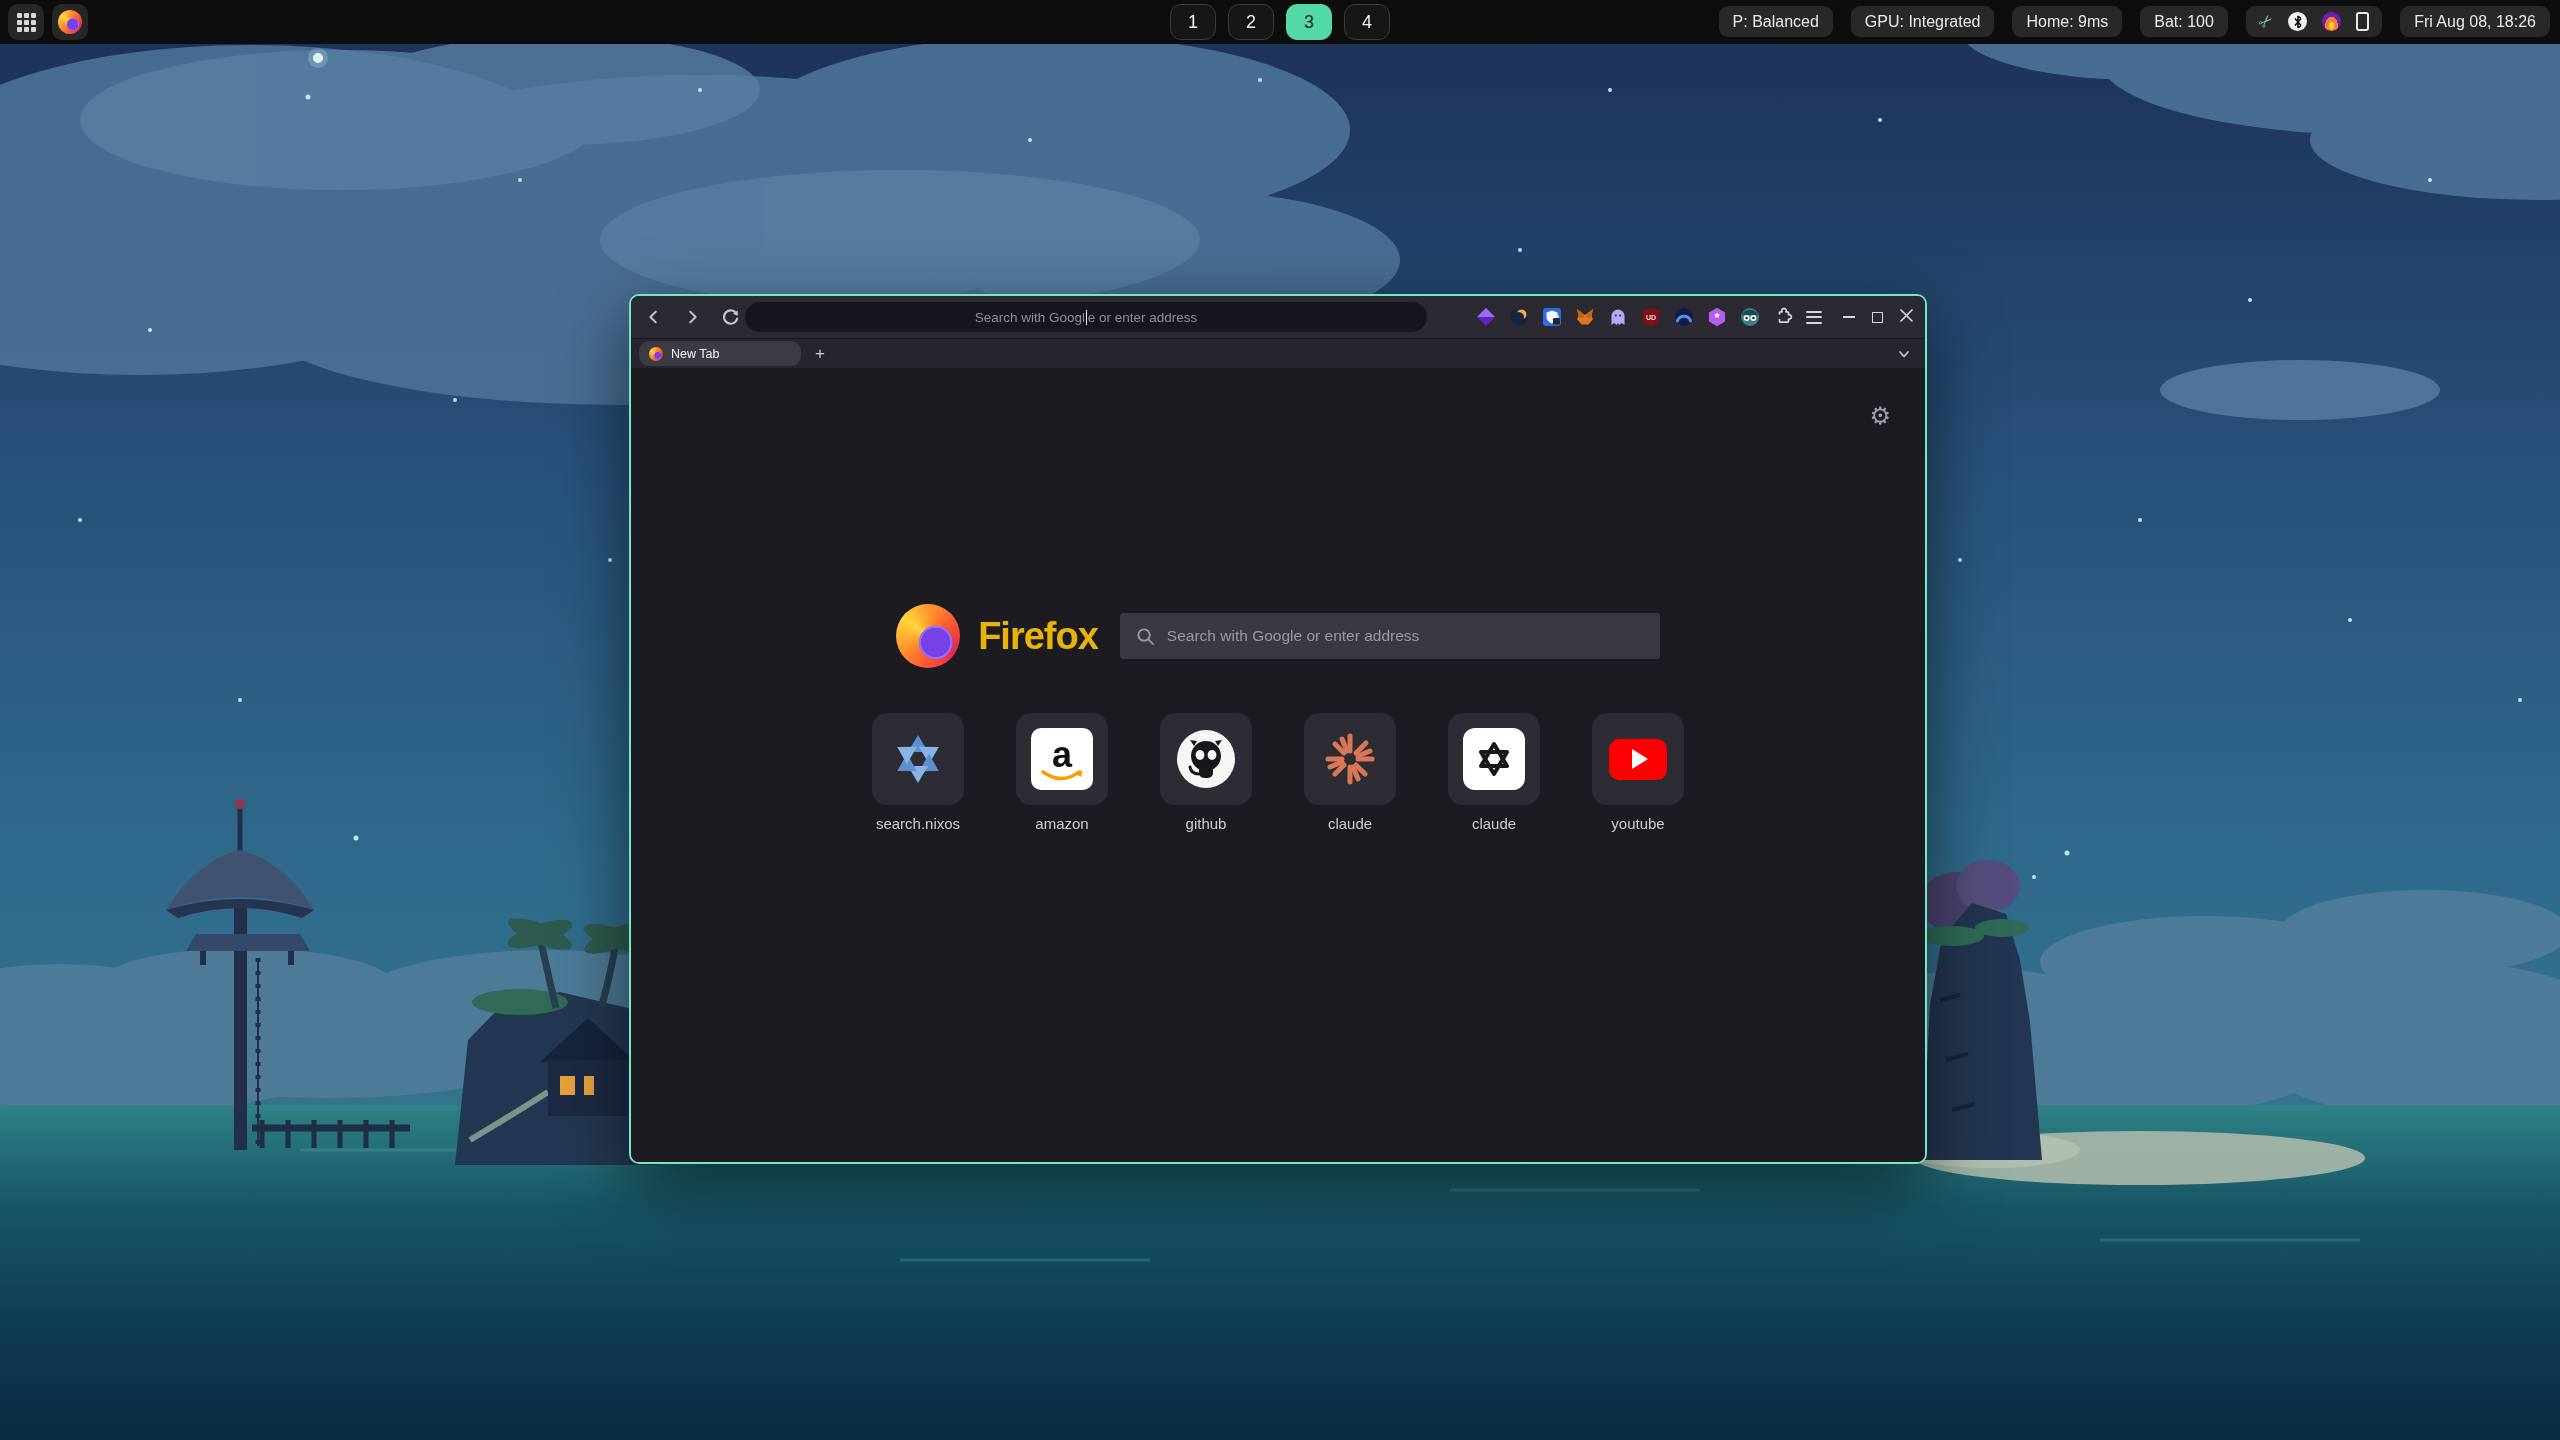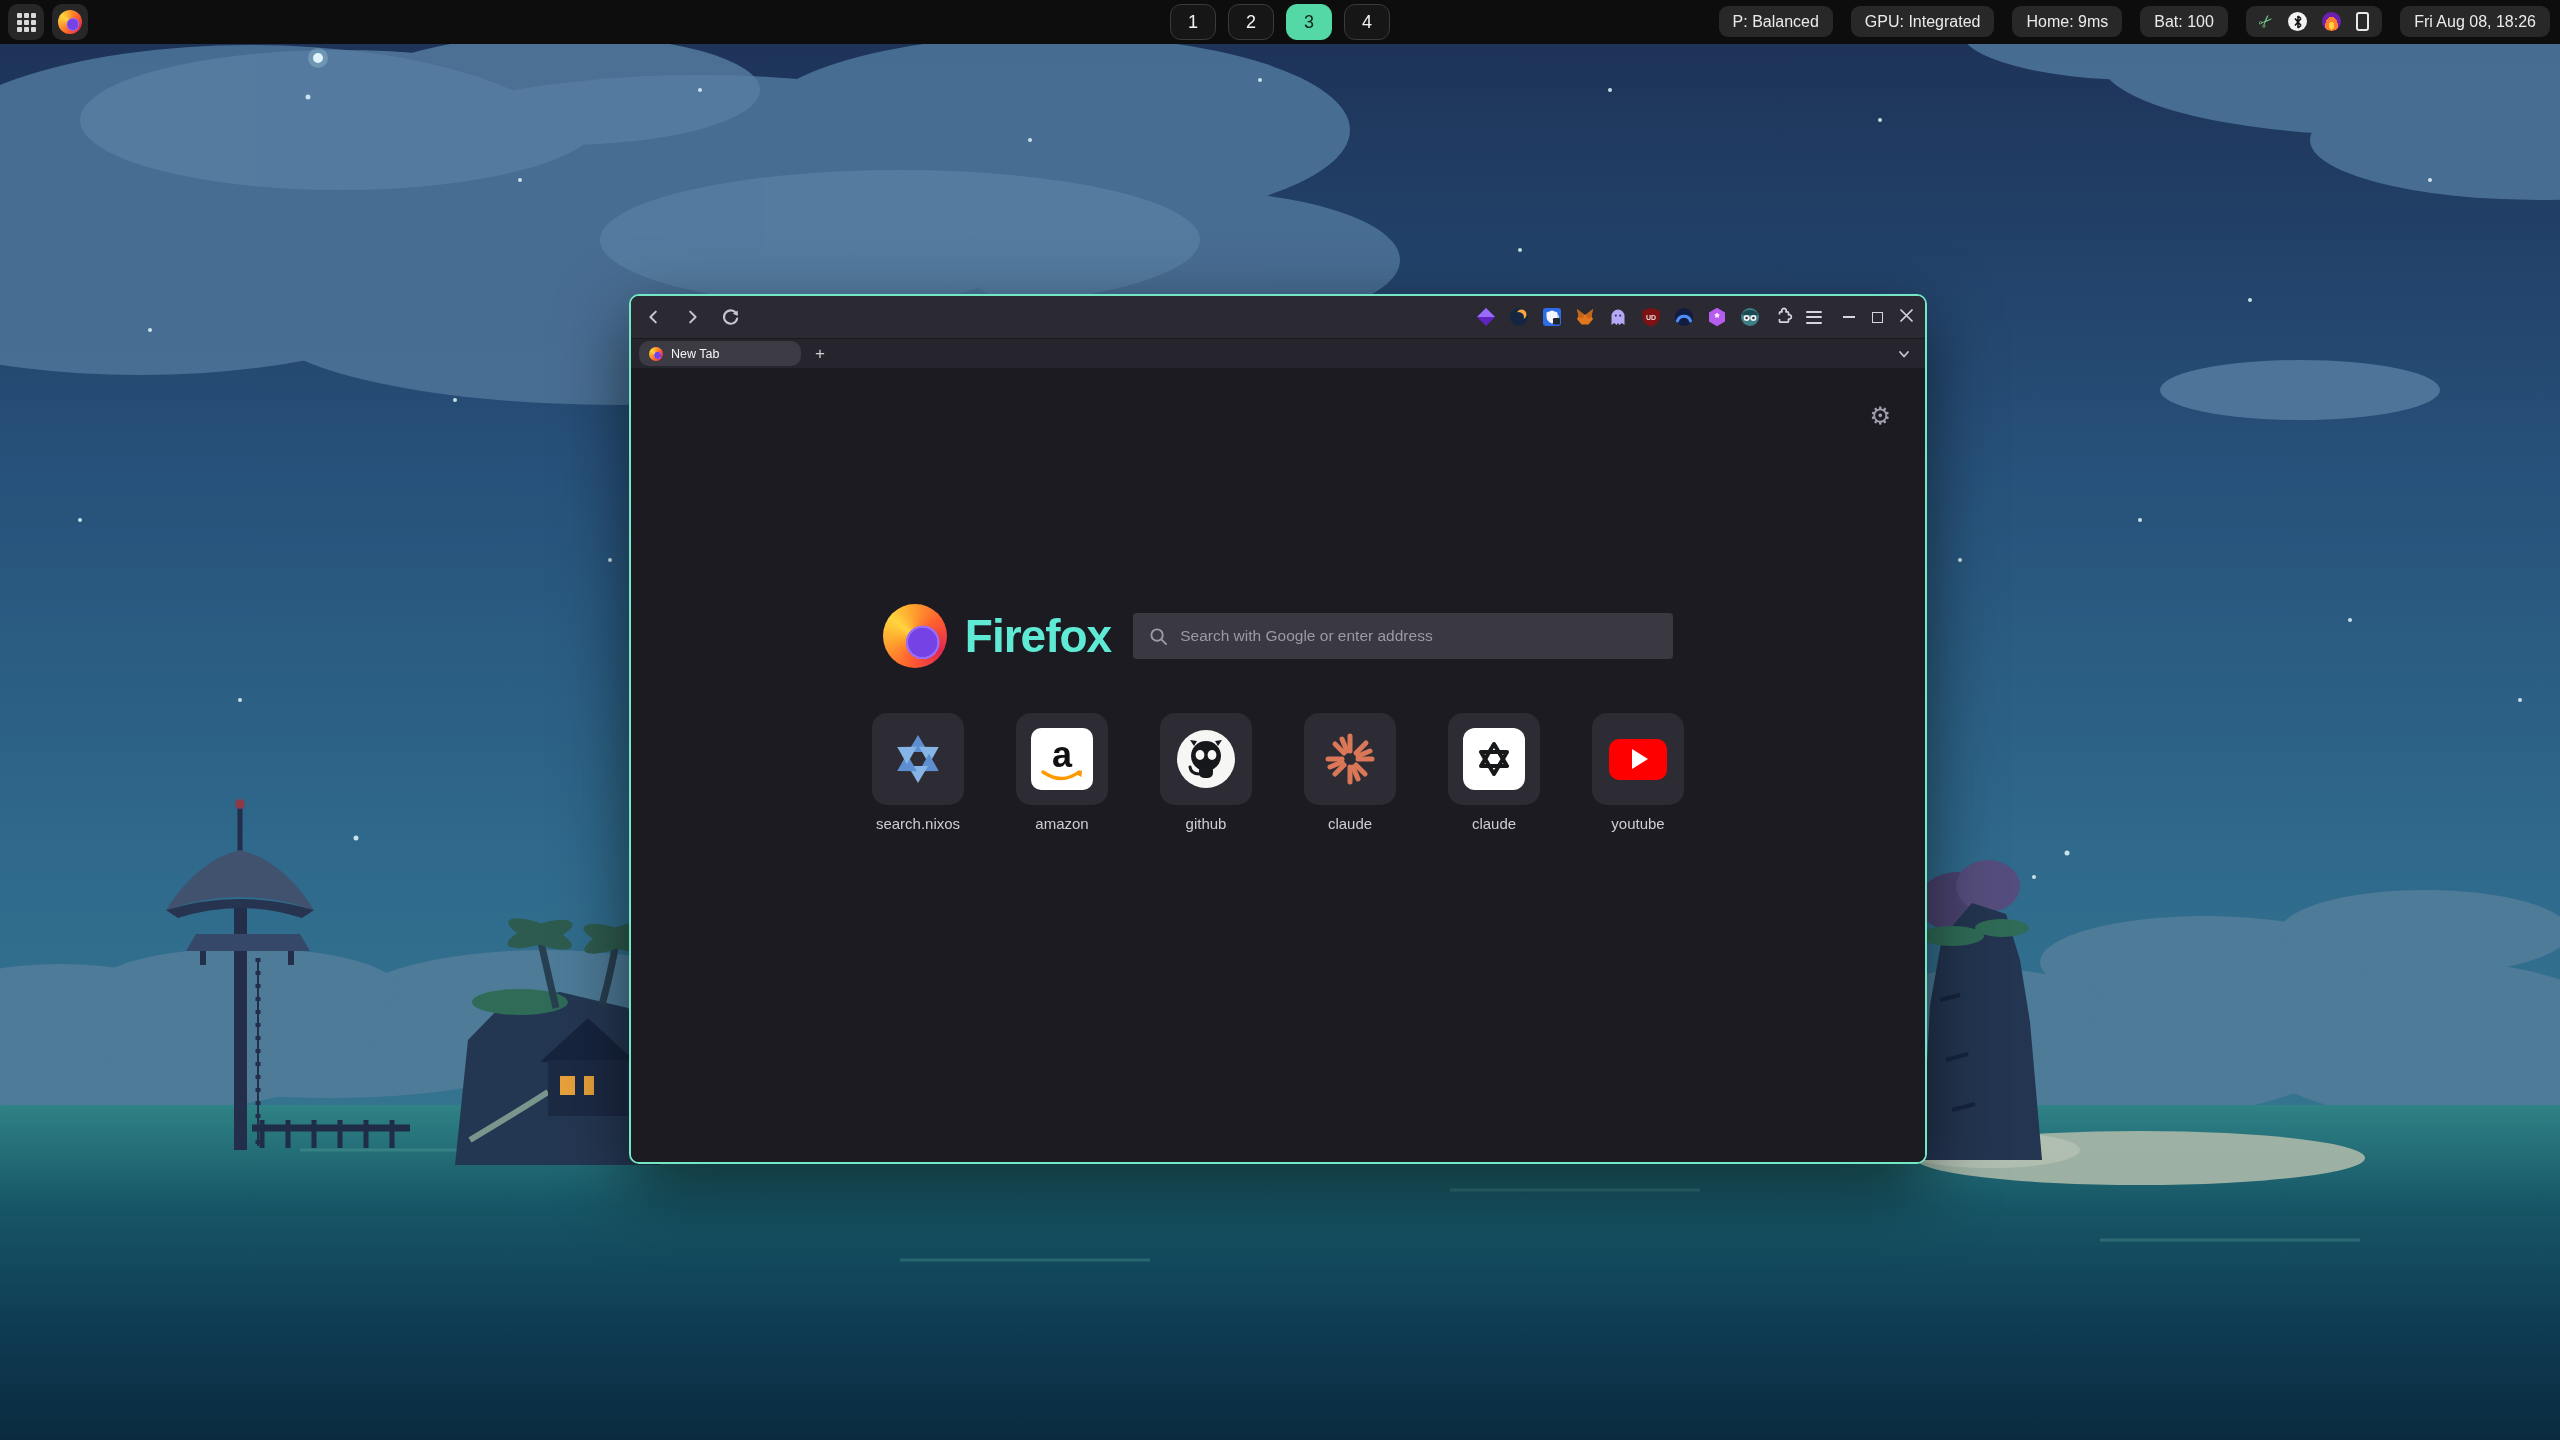--- a/index.html
+++ b/index.html
@@ -68,21 +68,21 @@
   .newtab-plus { margin-left:14px; color:#cfcfd6; font-size:17px; line-height:1; }
   .tab-chevron { position:absolute; right:14px; top:8px; }
 
   .content { position:relative; height:794px; background:#1c1b22; }
   .gear { position:absolute; top:36px; right:34px; color:#a0a0ab; font-size:24px; line-height:1; }
 
   .hero { position:absolute; top:236px; left:0; width:100%; height:64px;
           display:flex; align-items:center; justify-content:center; gap:22px; }
   .hero-brand { display:flex; align-items:center; gap:18px; }
   .logo-big { width:64px; height:64px; }
-  .wordmark { font-size:46px; font-weight:700; color:#5eead4; letter-spacing:-1px; }
+  .wordmark { font-size:38px; font-weight:700; color:#eab308; letter-spacing:-1px; }
   .nt-search { width:540px; height:46px; border-radius:4px; background:#3a3942;
                display:flex; align-items:center; padding:0 16px; gap:12px;
                color:#9a9aa4; font-size:15.5px; }
 
   .tiles { position:absolute; top:345px; left:0; width:100%;
            display:flex; justify-content:center; gap:52px; }
   .tile-wrap { width:92px; display:flex; flex-direction:column; align-items:center; }
   .tile { width:92px; height:92px; border-radius:15px; background:#2d2c34;
           display:flex; align-items:center; justify-content:center; }
   .tile-label { margin-top:10px; color:#cdcdd2; font-size:15px; white-space:nowrap; }
@@ -302,20 +302,25 @@
             </svg>
         </span>
         <span class="nav-ic">
           <svg width="19" height="19" viewBox="0 0 20 20">
               <path d="M16.5 6.5 A7 7 0 1 0 17 11" stroke="#c6c6cf" stroke-width="2.2" fill="none" stroke-linecap="round"></path>
               <polygon points="17.6,2.5 17.6,8.2 12.4,6" fill="#c6c6cf"></polygon>
             </svg>
         </span>
       </div>
 
+      <div class="urlbar">
+        <span>Search with Googl</span>
+        <span class="caret"></span>
+        <span>e or enter address</span>
+      </div>
 
       <div class="nav-right">
         <span class="ext">
           <svg width="20" height="20" viewBox="0 0 20 20">
               <polygon points="10,1 19,10 10,19 1,10" fill="#6023c0"></polygon>
               <polygon points="10,1 19,10 10,10 1,10" fill="#9a6cf8"></polygon>
             </svg>
         </span>
         <span class="ext">
           <svg width="20" height="20" viewBox="0 0 20 20">

